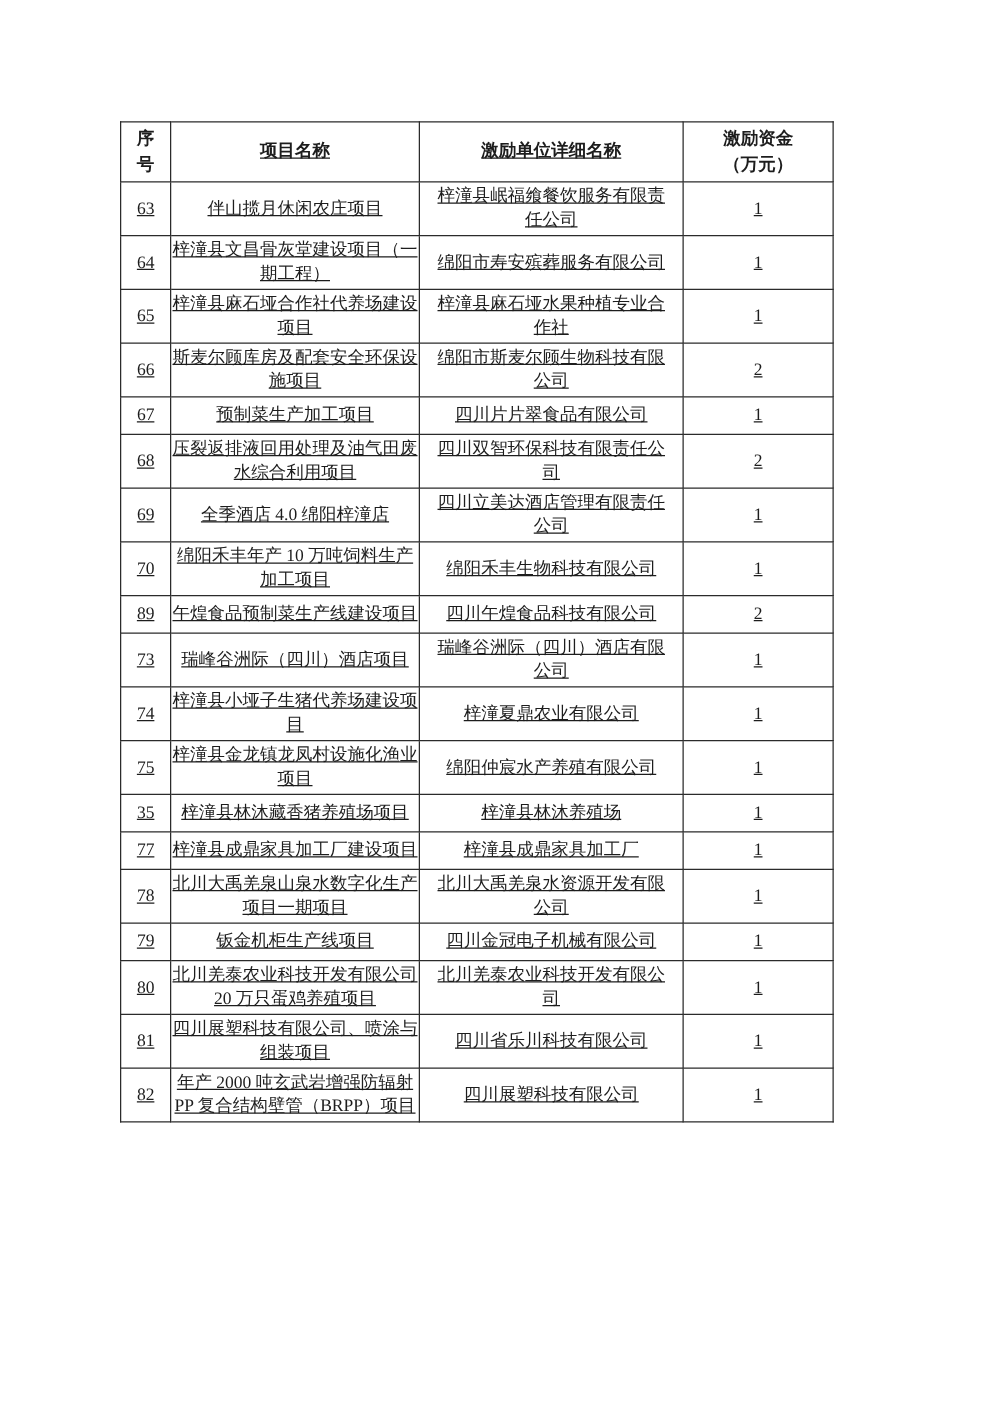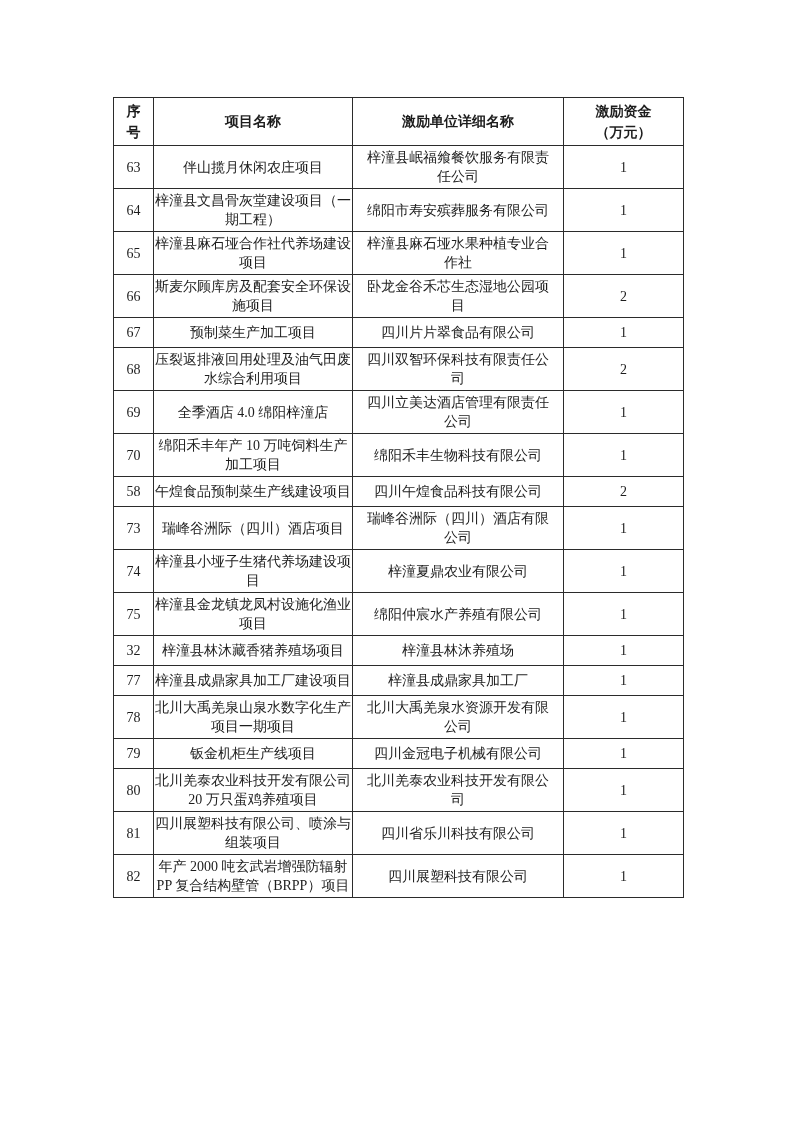--- a/index.html
+++ b/index.html
@@ -10,25 +10,26 @@
     width: 793px;
     height: 1122px;
     background: #ffffff;
     font-family: "Liberation Serif", "DejaVu Serif", serif;
     color: #1d1d1d;
     position: relative;
     overflow: hidden;
   }
   table.doc-table {
     position: absolute;
-    left: 113px;
+    left: 96px;
     top: 97px;
     width: 570px;
     table-layout: fixed;
     border-collapse: collapse;
+    text-decoration: underline;
   }
   .doc-table th, .doc-table td {
     border: 1px solid #2b2b2b;
     text-align: center;
     vertical-align: middle;
     font-size: 14px;
     overflow: hidden;
   }
   .doc-table thead tr { height: 48px; }
   .doc-table th {
@@ -95,21 +96,21 @@
       </tr>
       <tr>
         <td class="no">65</td>
         <td class="project">梓潼县麻石垭合作社代养场建设项目</td>
         <td class="company">梓潼县麻石垭水果种植专业合作社</td>
         <td class="amount">1</td>
       </tr>
       <tr>
         <td class="no">66</td>
         <td class="project">斯麦尔顾库房及配套安全环保设施项目</td>
-        <td class="company">卧龙金谷禾芯生态湿地公园项目</td>
+        <td class="company">绵阳市斯麦尔顾生物科技有限公司</td>
         <td class="amount">2</td>
       </tr>
       <tr>
         <td class="no">67</td>
         <td class="project">预制菜生产加工项目</td>
         <td class="company">四川片片翠食品有限公司</td>
         <td class="amount">1</td>
       </tr>
       <tr>
         <td class="no">68</td>
@@ -123,21 +124,21 @@
         <td class="company">四川立美达酒店管理有限责任公司</td>
         <td class="amount">1</td>
       </tr>
       <tr>
         <td class="no">70</td>
         <td class="project">绵阳禾丰年产 10 万吨饲料生产加工项目</td>
         <td class="company">绵阳禾丰生物科技有限公司</td>
         <td class="amount">1</td>
       </tr>
       <tr>
-        <td class="no">58</td>
+        <td class="no">89</td>
         <td class="project">午煌食品预制菜生产线建设项目</td>
         <td class="company">四川午煌食品科技有限公司</td>
         <td class="amount">2</td>
       </tr>
       <tr>
         <td class="no">73</td>
         <td class="project">瑞峰谷洲际（四川）酒店项目</td>
         <td class="company">瑞峰谷洲际（四川）酒店有限公司</td>
         <td class="amount">1</td>
       </tr>
@@ -147,21 +148,21 @@
         <td class="company">梓潼夏鼎农业有限公司</td>
         <td class="amount">1</td>
       </tr>
       <tr>
         <td class="no">75</td>
         <td class="project">梓潼县金龙镇龙凤村设施化渔业项目</td>
         <td class="company">绵阳仲宸水产养殖有限公司</td>
         <td class="amount">1</td>
       </tr>
       <tr>
-        <td class="no">32</td>
+        <td class="no">35</td>
         <td class="project">梓潼县林沐藏香猪养殖场项目</td>
         <td class="company">梓潼县林沐养殖场</td>
         <td class="amount">1</td>
       </tr>
       <tr>
         <td class="no">77</td>
         <td class="project">梓潼县成鼎家具加工厂建设项目</td>
         <td class="company">梓潼县成鼎家具加工厂</td>
         <td class="amount">1</td>
       </tr>

